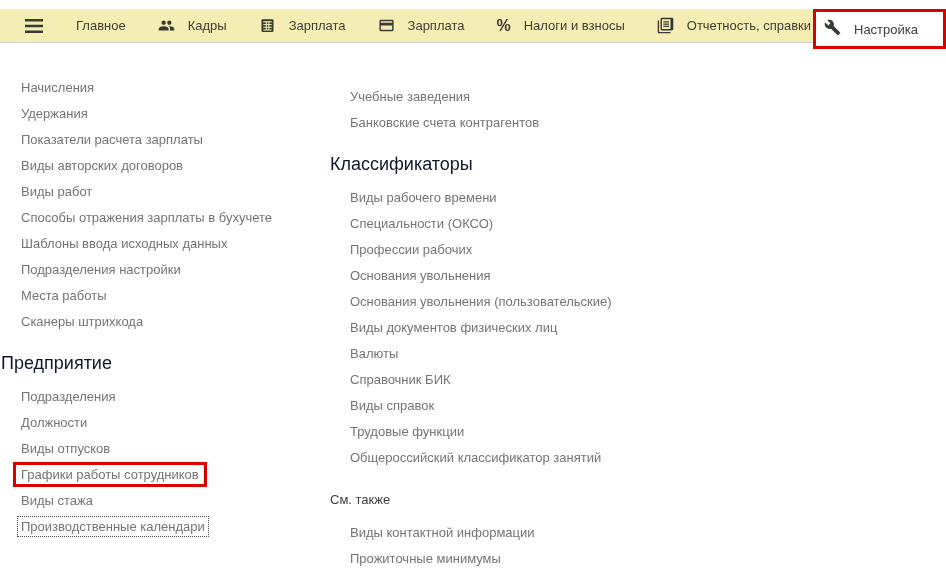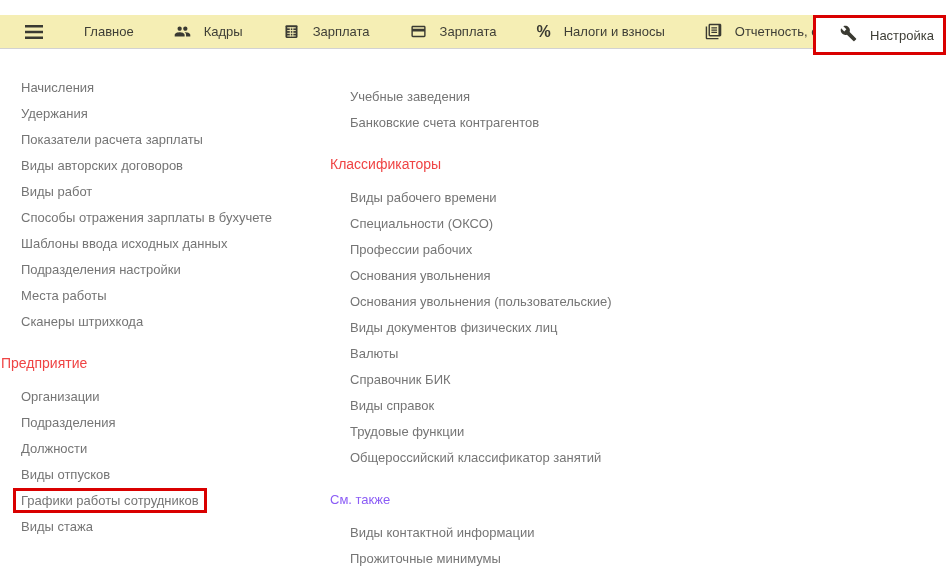--- a/index.html
+++ b/index.html
@@ -5,27 +5,26 @@
   html, body {
     margin: 0; padding: 0;
     width: 946px; height: 568px;
     background: #ffffff;
     font-family: "Liberation Sans", "DejaVu Sans", sans-serif;
     overflow: hidden;
     position: relative;
   }
   
   .topbar {
-    position: absolute; left: 0; top: 15px;
+    position: absolute; left: 0; top: 9px;
     width: 946px; height: 34px;
     background: #f5eeb4;
     border-bottom: 1px solid #d2d2d2;
     display: flex; align-items: flex-end;
     box-sizing: border-box;
-    gap: 8px;
   }
   .hamburger {
     display: flex; align-items: center; justify-content: center;
     padding: 0 14px 0 22px; height: 100%; cursor: pointer;
   }
   .hamburger svg { width: 24px; height: 24px; fill: #3a3a32; }
   .tab {
     display: flex; align-items: center; gap: 13px;
     padding: 0 16px; height: 100%;
     font-size: 13px; color: #3e3e36; cursor: pointer;
@@ -34,21 +33,21 @@
   .tab .ticon { display: flex; align-items: center; }
   .tab .ticon svg { width: 17px; height: 17px; fill: #3a3a32; }
   .percent-glyph { font-weight: 700; font-size: 16px; color: #3a3a32; line-height: 1; }
   .tab-settings {
     position: absolute; right: 0; top: 0;
     height: 40px; width: 133px;
     background: #ffffff;
     border: 3px solid #d90000;
     box-sizing: border-box;
     display: flex; align-items: center; gap: 13px;
-    padding: 0 0 0 24px;
+    padding: 0 0 0 8px;
     font-size: 13px; color: #3e3e36; cursor: pointer;
     z-index: 5;
   }
   .tab-settings .ticon svg { width: 17px; height: 17px; fill: #3a3a32; }
   
   .col {
     position: absolute;
   }
   .col-left  { left: 1px;  top: 74px; width: 315px; }
   .col-right { left: 330px; top: 83px; width: 440px; }
@@ -56,23 +55,23 @@
     height: 26px; display: flex; align-items: center;
     padding-left: 20px;
   }
   .link {
     font-size: 13px; color: #757575; cursor: pointer;
     white-space: nowrap;
   }
   .group-header {
     height: 26px; display: flex; align-items: center;
     margin-top: 16px; margin-bottom: 7px;
-    font-size: 14px; color: #ef4444;
-  }
-  .group-header.muted { font-size: 13px; color: #8b5cf6; }
+    font-size: 18px; color: #0f172a;
+  }
+  .group-header.muted { font-size: 13px; color: #404040; }
   .red-box {
     border: 3px solid #d90000;
     padding: 2px 5px;
     margin-left: -8px;
   }
   .dotted-box {
     border: 1px dotted #4a4a4a;
     padding: 2px 3px;
     margin-left: -4px;
   }
@@ -178,37 +177,37 @@
   <div class="link-row">
       <span class="link">Места работы</span>
     </div>
   <div class="link-row">
       <span class="link">Сканеры штрихкода</span>
     </div>
 
   <div class="group-header">Предприятие</div>
 
   <div class="link-row">
-      <span class="link">Организации</span>
-    </div>
-  <div class="link-row">
       <span class="link">Подразделения</span>
     </div>
   <div class="link-row">
       <span class="link">Должности</span>
     </div>
   <div class="link-row">
       <span class="link">Виды отпусков</span>
     </div>
   <div class="link-row">
       <span class="link red-box">Графики работы сотрудников</span>
     </div>
   <div class="link-row">
       <span class="link">Виды стажа</span>
     </div>
+  <div class="link-row">
+      <span class="link dotted-box">Производственные календари</span>
+    </div>
 </div>
 
 <div class="col col-right">
   <div class="link-row">
       <span class="link">Учебные заведения</span>
     </div>
   <div class="link-row">
       <span class="link">Банковские счета контрагентов</span>
     </div>
 

